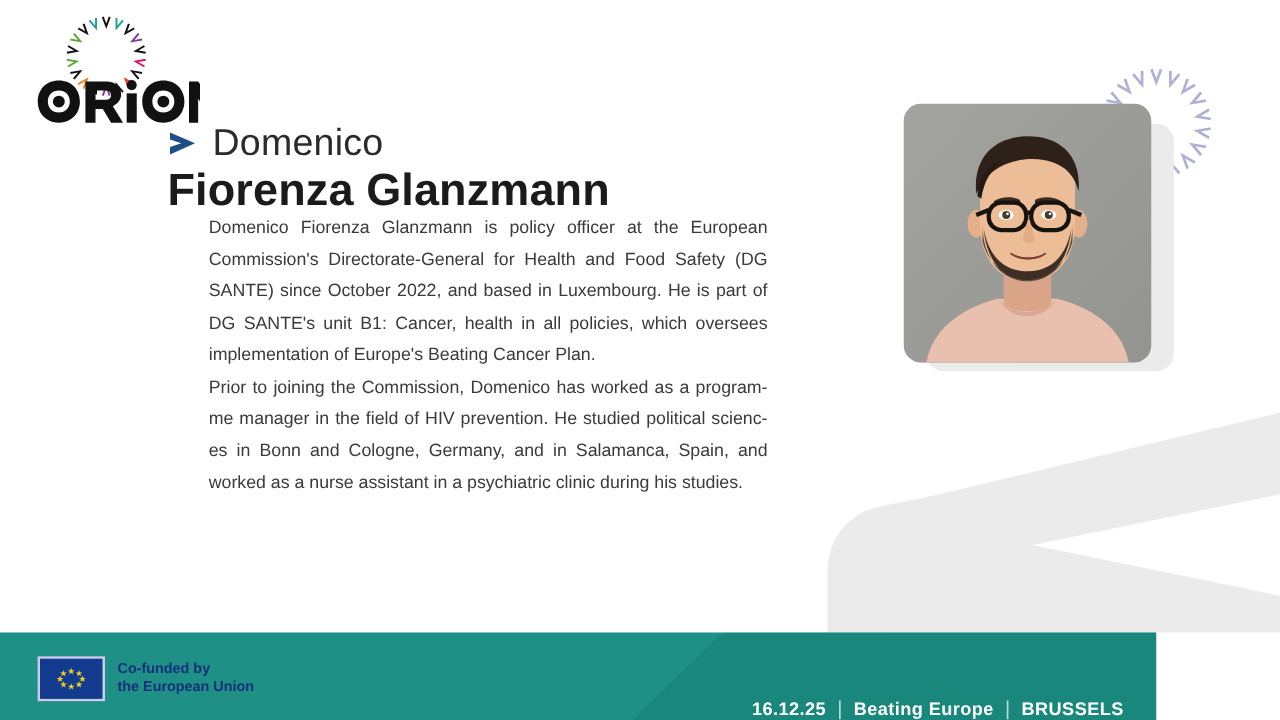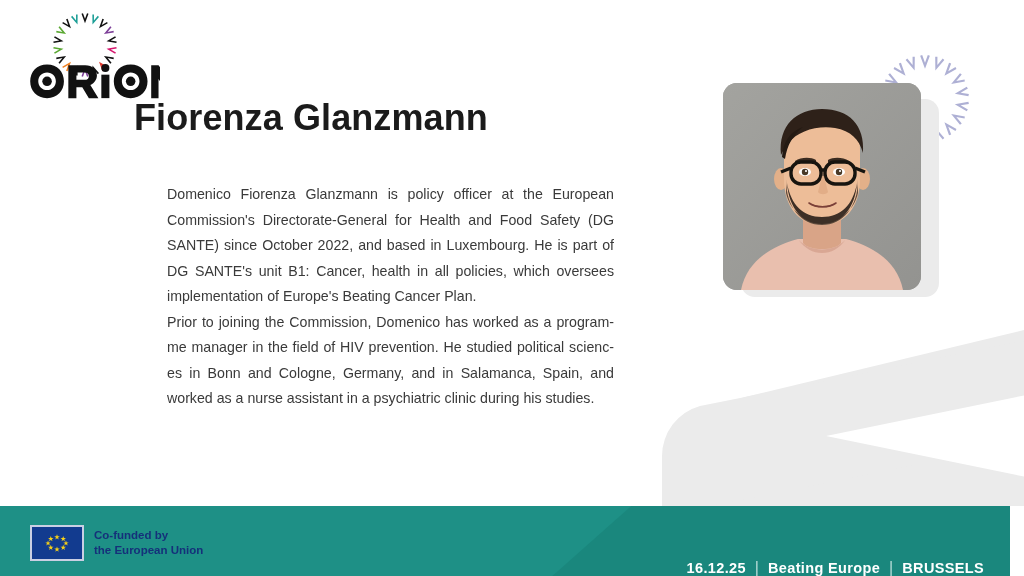--- a/index.html
+++ b/index.html
@@ -82,21 +82,21 @@
     color: #1b1b1b;
     letter-spacing: 0.1px;
     line-height: 36px;
     white-space: nowrap;
   }
 
   
   .bio {
     position: absolute;
     left: 167px;
-    top: 182px;
+    top: 170px;
     width: 447px;
   }
   .bio p {
     margin: 0;
     font-size: 14.2px;
     line-height: 25.5px;
     color: #3a3a3a;
     text-align: justify;
     text-justify: inter-word;
     hyphens: manual;
@@ -137,21 +137,21 @@
     top: 45px;
     width: 108px;
     height: 108px;
   }
 
   
   .footer {
     position: absolute;
     left: 0;
     bottom: 0;
-    width: 1010px;
+    width: 925px;
     height: 70px;
     background: #1e9086;
     overflow: hidden;
   }
   .footer-diag {
     position: absolute;
     inset: 0;
     width: 100%;
     height: 100%;
   }
@@ -281,20 +281,26 @@
         <path d="M 100 18 L 111 18 L 111 50 L 100 50 Z"></path>
         <circle cx="105.5" cy="9" r="5.5"></circle>
         <path d="M 140 4 C 126 4 117 14 117 27 C 117 40 126 50 140 50 C 154 50 163 40 163 27 C 163 14 154 4 140 4 Z M 140 15 C 147 15 152 20 152 27 C 152 34 147 39 140 39 C 133 39 128 34 128 27 C 128 20 133 15 140 15 Z"></path>
         <circle cx="140" cy="27" r="6.5"></circle>
         <path d="M 168 5 L 168 50 L 178 50 L 178 24 L 196 50 L 206 50 L 206 5 L 196 5 L 196 31 L 178 5 Z"></path>
       </g>
     </svg>
   </div>
 
   <div class="name-wrap">
+    <div class="name-row-first">
+      <svg class="name-chevron" viewBox="0 0 30 22">
+        <path d="M 2 2 L 22 10.5 L 2 19.5 L 2 13.5 L 11 10.5 L 2 7.5 Z" fill="#1f4e87"></path>
+      </svg>
+      <span class="name-first">Domenico</span>
+    </div>
     <div class="name-last">Fiorenza Glanzmann</div>
   </div>
 
   <div class="bio">
     <p>Domenico Fiorenza Glanzmann is policy officer at the European Commission's Directorate-General for Health and Food Safety (DG SANTE) since October 2022, and based in Luxembourg. He is part of DG SANTE's unit B1: Cancer, health in all policies, which oversees implementation of Europe's Beating Cancer Plan.</p>
     <p class="second">Prior to joining the Commission, Domenico has worked as a program-me manager in the field of HIV prevention. He studied political scienc-es in Bonn and Cologne, Germany, and in Salamanca, Spain, and worked as a nurse assistant in a psychiatric clinic during his studies.</p>
   </div>
 
   <svg class="ring-deco" viewBox="0 0 100 100">
     <g transform="translate(50,50)" fill="#aeb0d4">

